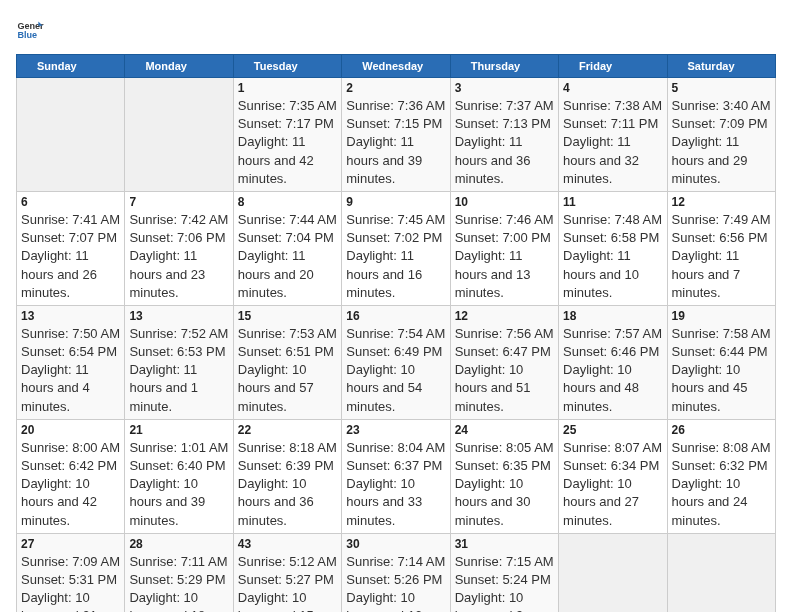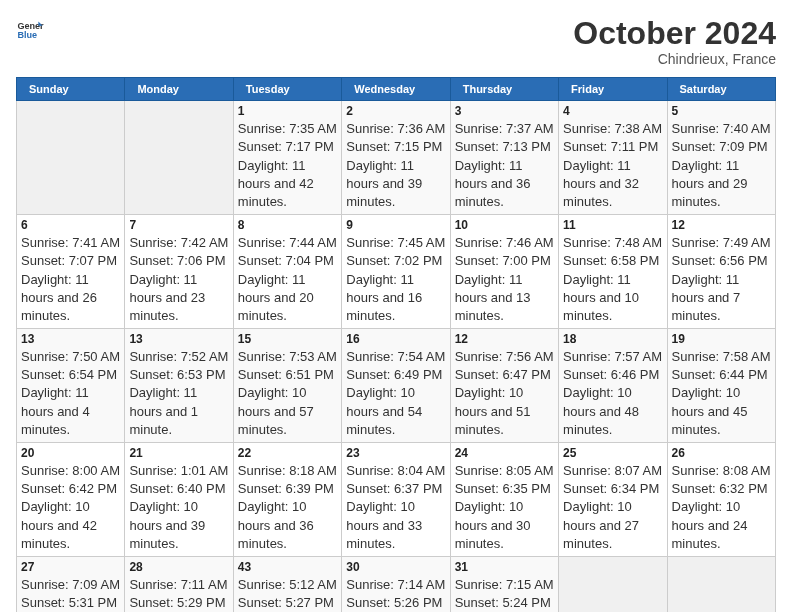--- a/index.html
+++ b/index.html
@@ -49,21 +49,21 @@
       border-collapse: collapse;
       table-layout: fixed;
     }
     thead tr {
       background-color: #2a6db5;
     }
     thead th {
       color: #fff;
       font-size: 11px;
       font-weight: bold;
-      padding: 5px 12px;
+      padding: 5px 20px;
       text-align: left;
       border: 1px solid #1a5a9a;
     }
     tbody tr {
       vertical-align: top;
     }
     tbody td {
       border: 1px solid #ccc;
       padding: 3px 4px;
       font-size: 9.5px;
@@ -94,24 +94,20 @@
 <body>
 
 <div class="page">
   <div class="header">
     <div class="logo">
       <svg class="logo-icon" viewBox="0 0 40 40">
         <text x="2" y="18" font-size="13" font-weight="bold" fill="#333" font-family="Arial">General</text>
         <text x="2" y="32" font-size="13" font-weight="bold" fill="#2a6db5" font-family="Arial">Blue</text>
         <polygon points="32,8 38,14 32,14" fill="#2a6db5"></polygon>
       </svg>
-    </div>
-    <div class="title-block">
-      <div class="month-title">October 2024</div>
-      <div class="location">Chindrieux, France</div>
     </div>
   </div>
 
   <table>
     <thead>
       <tr>
         <th>Sunday</th>
         <th>Monday</th>
         <th>Tuesday</th>
         <th>Wednesday</th>
@@ -147,21 +143,21 @@
           </td>
           <td>
             <span class="day-num">4</span>
             <div class="day-detail">Sunrise: 7:38 AM
 Sunset: 7:11 PM
 Daylight: 11 hours
 and 32 minutes.</div>
           </td>
           <td>
             <span class="day-num">5</span>
-            <div class="day-detail">Sunrise: 7:40 AM
+            <div class="day-detail">Sunrise: 3:40 AM
 Sunset: 7:09 PM
 Daylight: 11 hours
 and 29 minutes.</div>
           </td>
         </tr>
         <tr>
           <td>
             <span class="day-num">6</span>
             <div class="day-detail">Sunrise: 7:41 AM
 Sunset: 7:07 PM

